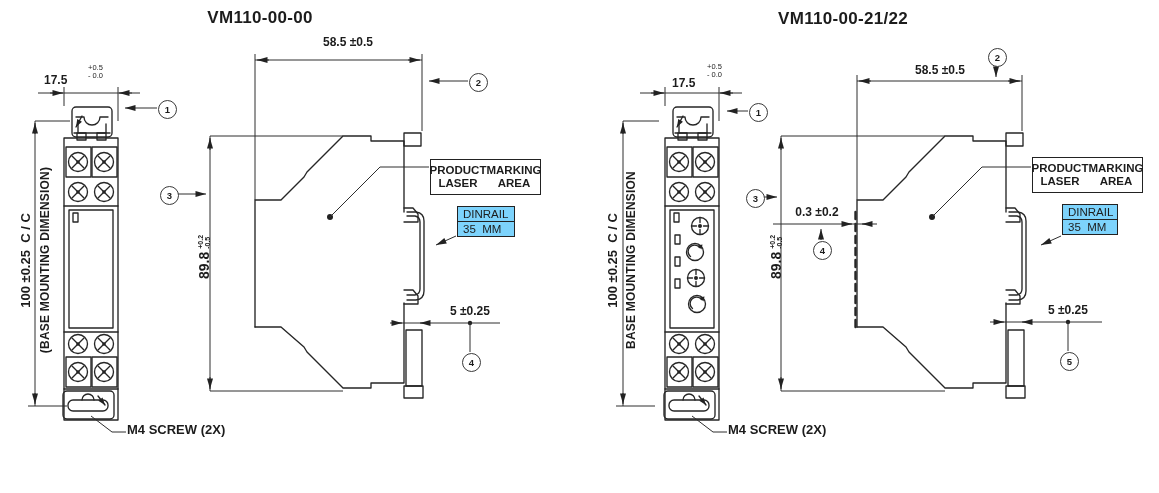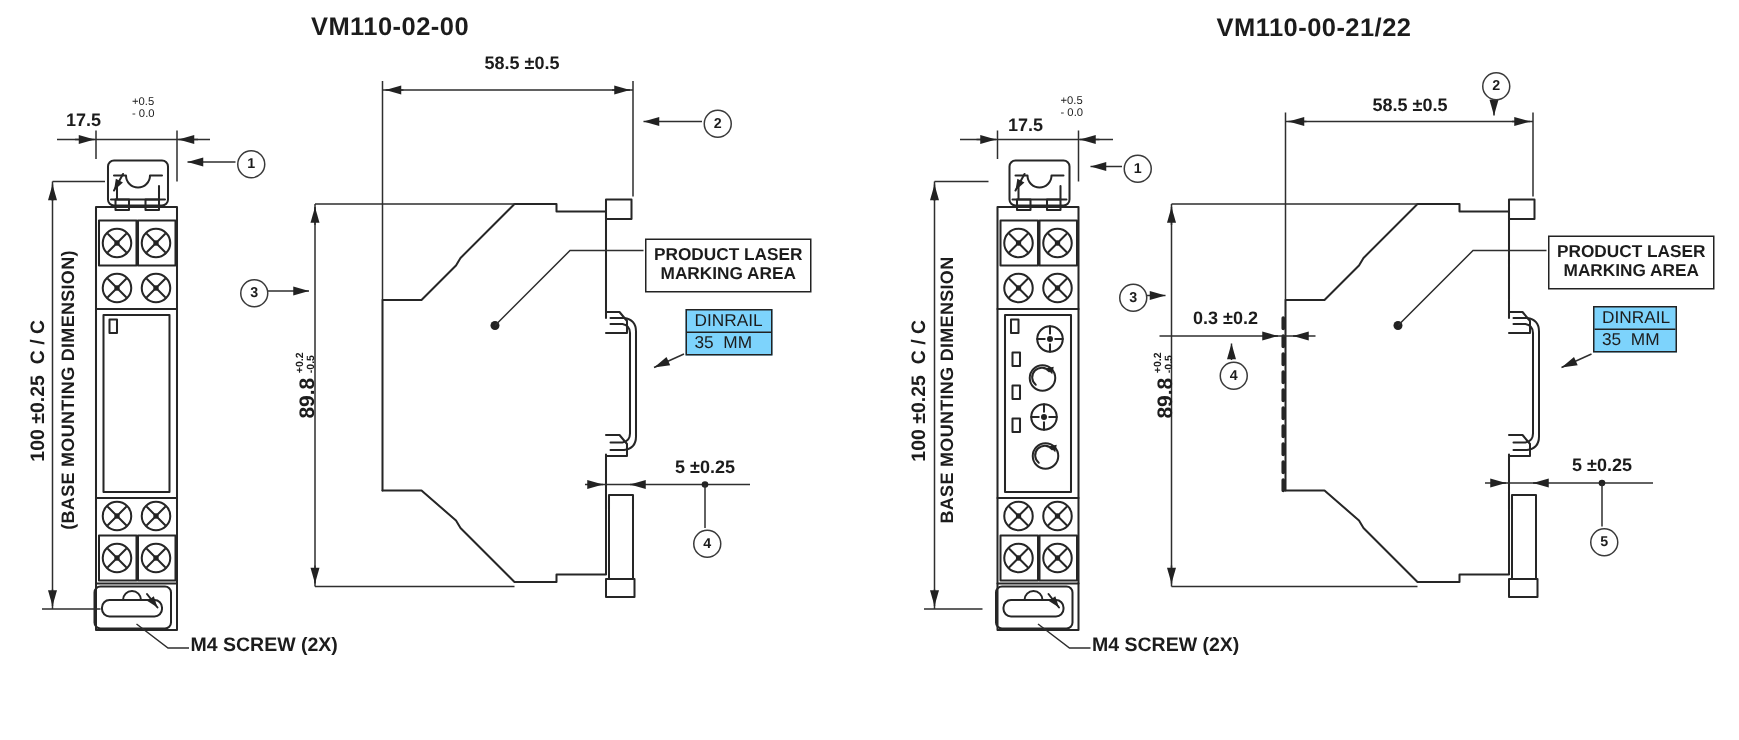--- a/index.html
+++ b/index.html
@@ -11,21 +11,21 @@
   .lg{font-size:12px}
   .ctr{text-align:center}
   .tol{position:absolute;display:flex;flex-direction:column;font-size:7.5px;font-weight:400;line-height:8px;white-space:pre}
   .vblock{position:absolute;display:flex;align-items:center;justify-content:center;gap:3px;
           transform:rotate(-90deg);font-weight:700}
   .vblock .num{font-size:14px}
   .tol2{display:flex;flex-direction:column;font-size:7px;font-weight:700;line-height:7.5px;white-space:pre}
   .vtext{position:absolute;transform:rotate(-90deg);text-align:center;font-weight:700;
          font-size:13px;white-space:pre}
   .vtext.sm{font-size:12px;letter-spacing:.2px}
-  .lbox{position:absolute;border:1.6px solid #222;background:#fff;display:flex;flex-direction:column;
+  .lbox{position:absolute;border:1.6px solid #222;background:#fff;display:flex;flex-direction:row;
         align-items:center;justify-content:center;font-weight:700;font-size:11.5px;line-height:13px;
         text-align:center;padding:2px 3px}
   .dbox{position:absolute;border:1.6px solid #222;background:#7dd3fc;font-weight:400;font-size:11.5px;text-align:left}
   .dbox .cell{padding:1px 5px;white-space:pre}
   .dbox .cell.top{border-bottom:1.4px solid #222}
   .co{position:absolute;width:17px;height:17px;border:1.3px solid #3a3a3a;border-radius:50%;
       display:flex;align-items:center;justify-content:center;font-size:9.5px;font-weight:600;background:#fff}
   .m4{position:absolute;font-size:13px;font-weight:700}
   .note{position:absolute;font-size:15.5px}
 </style>
@@ -173,21 +173,21 @@
       <line x1="748" y1="111" x2="727" y2="111" marker-end="url(#ah)"></line>
       <line x1="996" y1="66" x2="996" y2="77" marker-end="url(#ah)"></line>
       <line x1="763" y1="197" x2="777" y2="197" marker-end="url(#ah)"></line>
       <line x1="821" y1="240" x2="821" y2="229" marker-end="url(#ah)"></line>
       <line x1="1061" y1="236" x2="1041" y2="245" marker-end="url(#ah)"></line>
       <path d="M932,217 L982,167 H1031"></path>
       <path d="M727,432 H713 L692,416"></path>
     </g>
   </svg>
 
-  <div class="title" style="left:160px;top:8px;width:200px">VM110-02-00</div>
+  <div class="title" style="left:160px;top:8px;width:200px">VM110-00-00</div>
 
   <div class="dimtxt lg" style="left:44px;top:73px">17.5</div>
   <div class="tol" style="left:88px;top:64px">
     <span>+0.5</span>
     <span>- 0.0</span>
   </div>
 
   <div class="dimtxt ctr" style="left:300px;top:35px;width:96px">58.5 ±0.5</div>
 
   <div class="vblock" style="left:165px;top:246px;width:78px;height:22px">
@@ -213,21 +213,21 @@
     <div class="cell">35  MM</div>
   </div>
 
   <div class="m4" style="left:127px;top:422px">M4 SCREW (2X)</div>
 
   <div class="co" style="left:158px;top:100px">1</div>
   <div class="co" style="left:469px;top:73px">2</div>
   <div class="co" style="left:160px;top:186px">3</div>
   <div class="co" style="left:462px;top:353px">4</div>
 
-  <div class="title" style="left:776px;top:9px;width:200px">VM110-00-21/22</div>
+  <div class="title" style="left:743px;top:9px;width:200px">VM110-00-21/22</div>
 
   <div class="dimtxt lg" style="left:672px;top:76px">17.5</div>
   <div class="tol" style="left:707px;top:63px">
     <span>+0.5</span>
     <span>- 0.0</span>
   </div>
 
   <div class="dimtxt ctr" style="left:892px;top:63px;width:96px">58.5 ±0.5</div>
 
   <div class="dimtxt ctr" style="left:779px;top:205px;width:76px">0.3 ±0.2</div>

